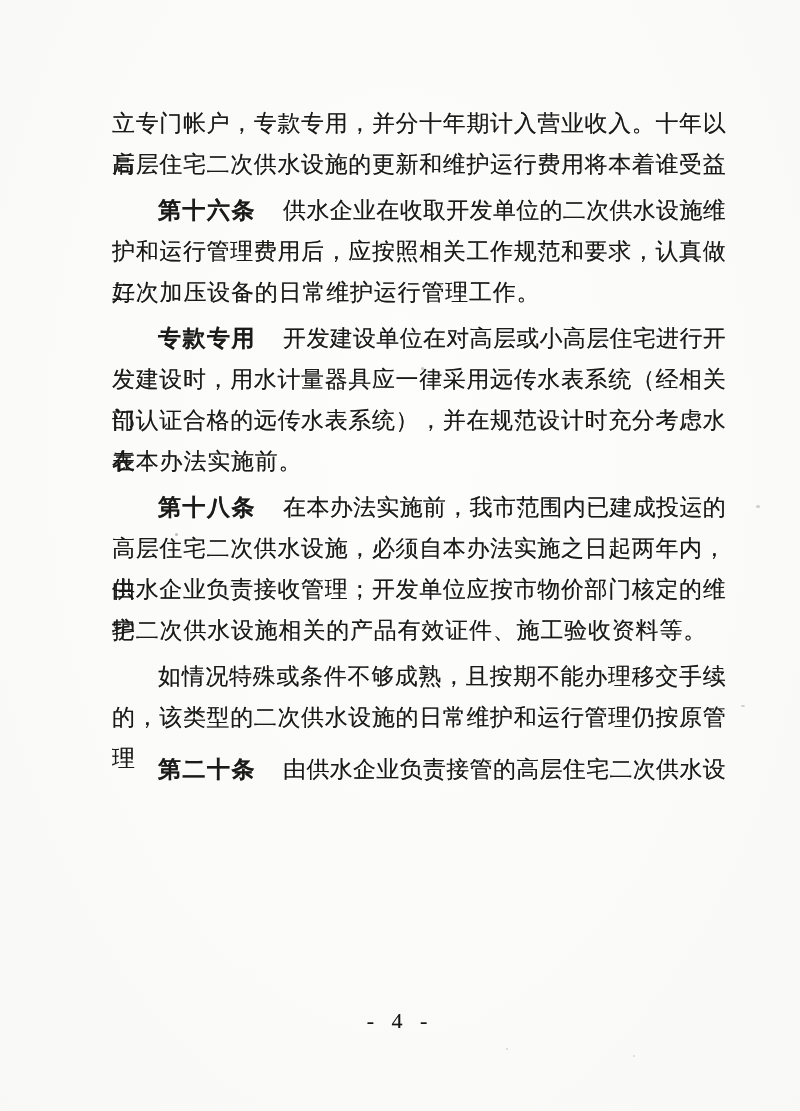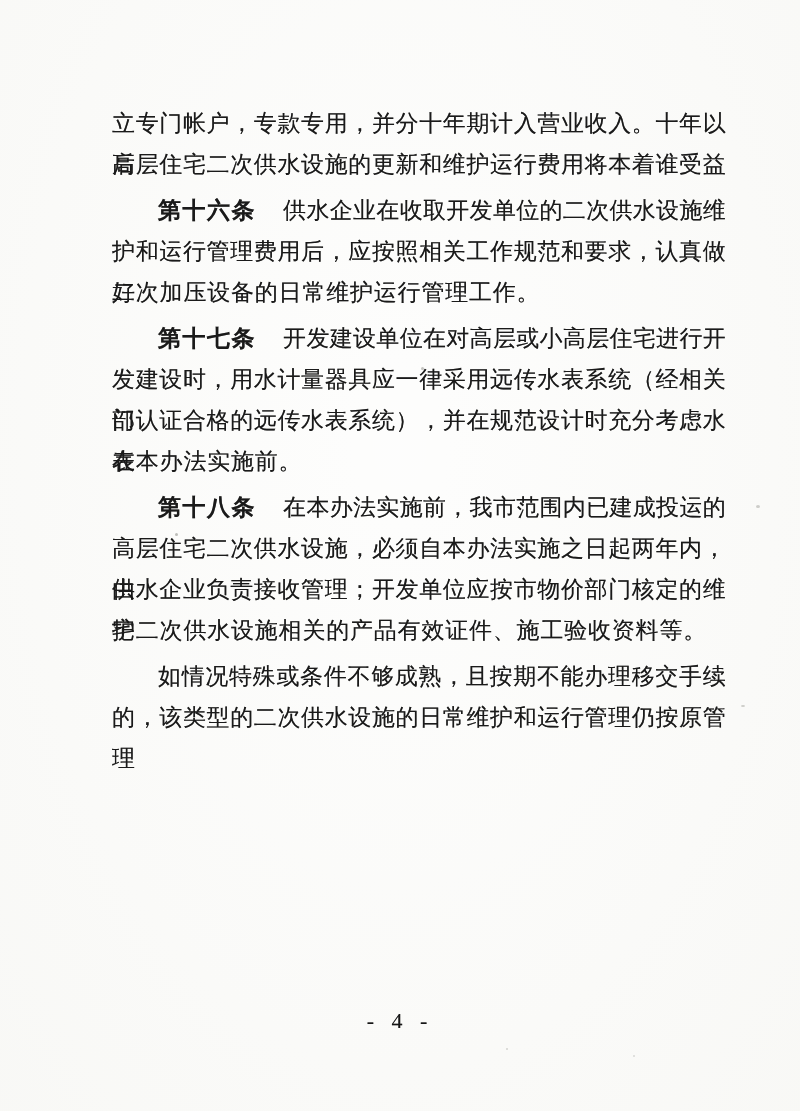--- a/index.html
+++ b/index.html
@@ -91,34 +91,35 @@
 
   <div class="page-text">
 
     <div class="line"><span>立专门帐户，专款专用，并分十年期计入营业收入。十年以后</span></div>
     <div class="line"><span>高层住宅二次供水设施的更新和维护运行费用将本着谁受益</span></div>
 
     <div class="line indent p5"><span class="term">第十六条</span><span>供水企业在收取开发单位的二次供水设施维</span></div>
     <div class="line"><span>护和运行管理费用后，应按照相关工作规范和要求，认真做好</span></div>
     <div class="line end"><span>二次加压设备的日常维护运行管理工作。</span></div>
 
-    <div class="line indent p5"><span class="term">第十七条</span><span>开发建设单位在对高层或小高层住宅进行开</span></div>
+    <div class="line indent p5"><span class="term">专款专用</span><span>开发建设单位在对高层或小高层住宅进行开</span></div>
     <div class="line"><span>发建设时，用水计量器具应一律采用远传水表系统（经相关部</span></div>
     <div class="line"><span>门认证合格的远传水表系统），并在规范设计时充分考虑水表</span></div>
     <div class="line end"><span>在本办法实施前。</span></div>
 
     <div class="line indent p5"><span class="term">第十八条</span><span>在本办法实施前，我市范围内已建成投运的</span></div>
     <div class="line"><span>高层住宅二次供水设施，必须自本办法实施之日起两年内，由</span></div>
     <div class="line"><span>供水企业负责接收管理；开发单位应按市物价部门核定的维护</span></div>
     <div class="line end"><span>宅二次供水设施相关的产品有效证件、施工验收资料等。</span></div>
 
     <div class="line indent p5"><span>如情况特殊或条件不够成熟，且按期不能办理移交手续</span></div>
     <div class="line"><span>的，该类型的二次供水设施的日常维护和运行管理仍按原管理</span></div>
 
 
+    <div class="line indent p11"><span class="term">第二十条</span><span>由供水企业负责接管的高层住宅二次供水设</span></div>
 
   </div>
 
   <div class="page-footer">- 4 -</div>
 
   <span class="speck s1"></span>
   <span class="speck s2"></span>
   <span class="speck s3"></span>
   <span class="speck s4"></span>
   <span class="speck s5"></span>

